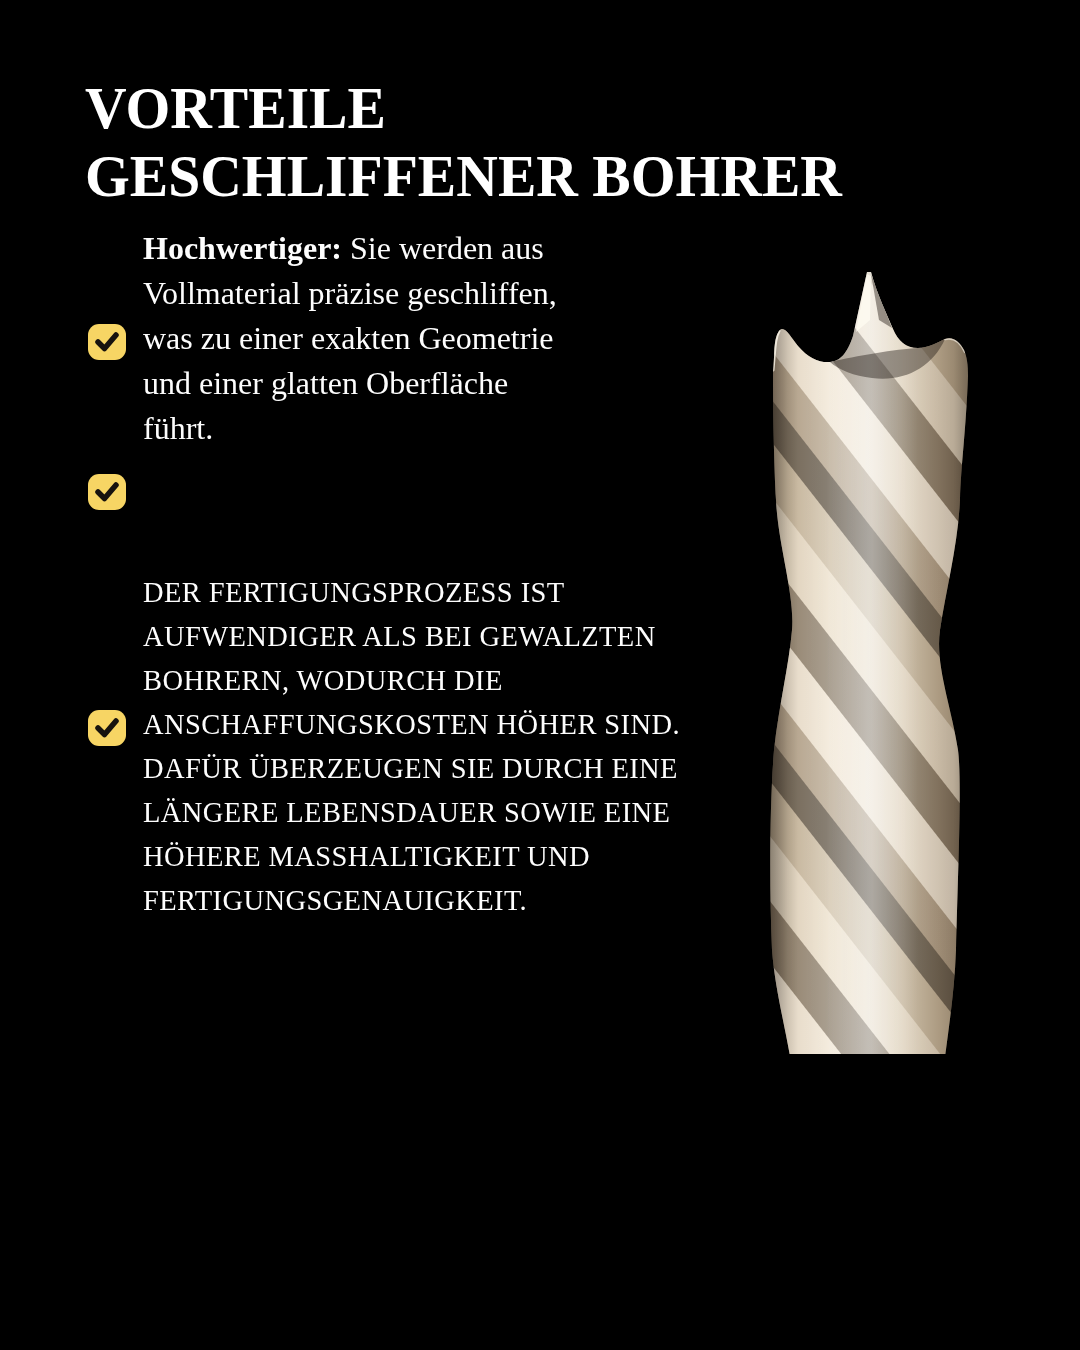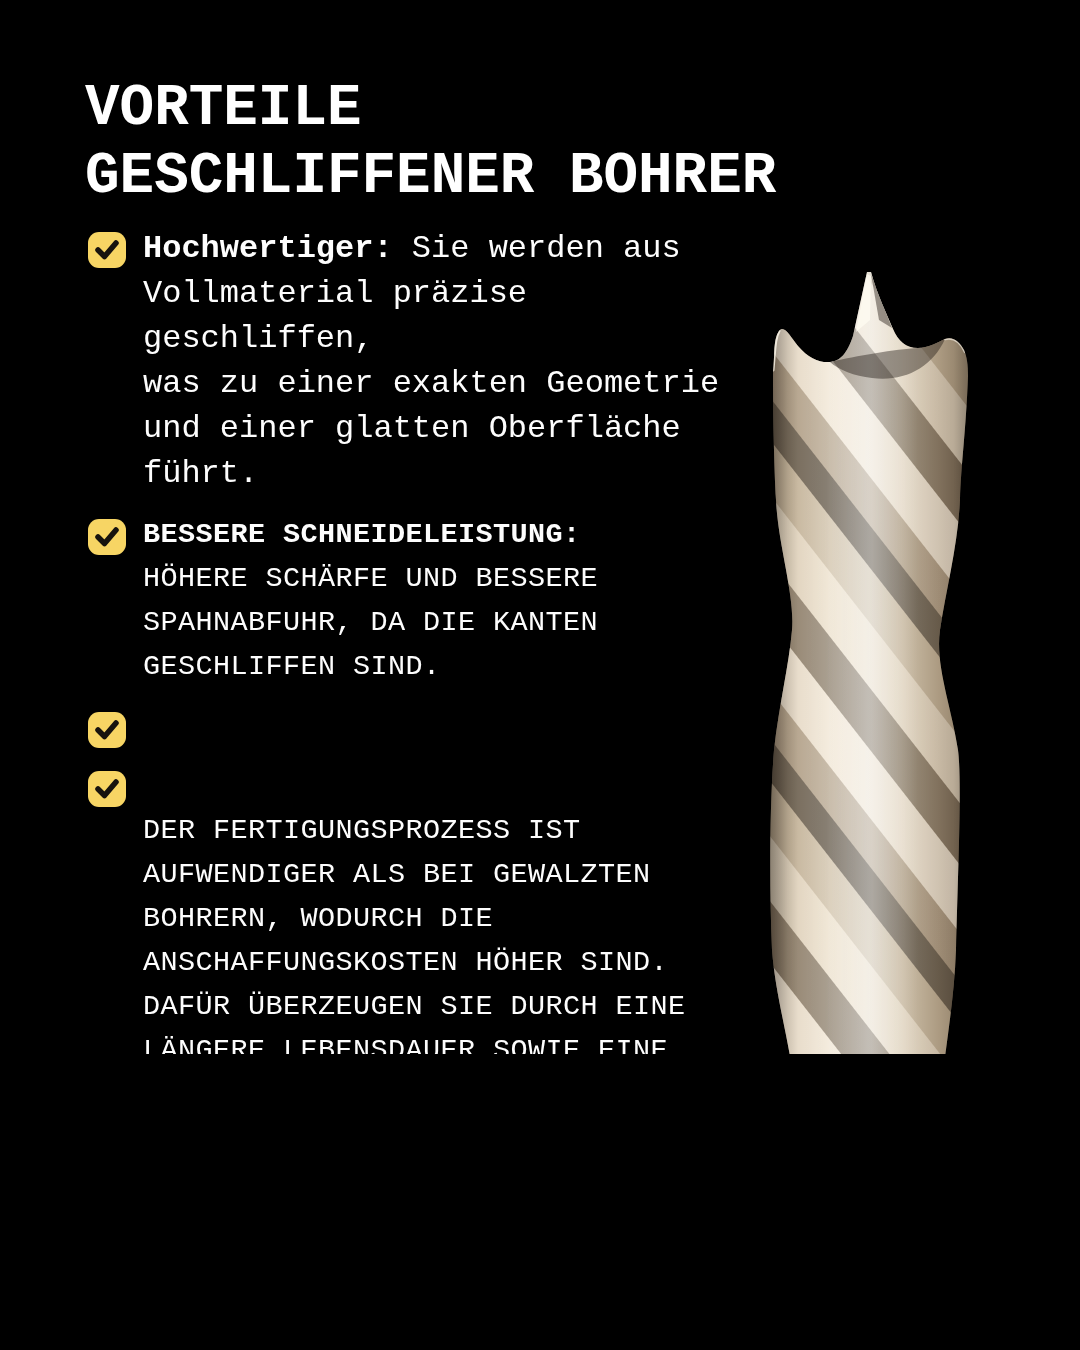--- a/index.html
+++ b/index.html
@@ -1,40 +1,40 @@
 <!DOCTYPE html>
 <html><head>
 <meta charset="utf-8">
 <style>
   html,body{margin:0;padding:0;background:#000;}
   .canvas{
     position:relative;
     width:1080px;height:1054px;
     background:#000;
     overflow:hidden;
-    font-family:Liberation Mono, monospace;
+    font-family:Liberation Serif, serif;
     color:#fff;
   }
   
   .title{
     position:absolute;left:85px;top:74px;
     font-weight:900;
     font-size:60px;line-height:68px;
     letter-spacing:0px;
     color:#fff;
     transform:scaleX(0.96);
     transform-origin:left top;
     white-space:nowrap;
   }
   
   .bullets{
     position:absolute;left:88px;top:226px;width:640px;
   }
   .bullet{
-    display:flex;align-items:flex-start;gap:17px;
+    display:flex;align-items:center;gap:17px;
     margin-bottom:17px;
   }
   .check{
     flex:0 0 38px;
     width:38px;height:36px;
     margin-top:6px;
     background:var(--accent,#F7D564);
     border-radius:11px;
     display:flex;align-items:center;justify-content:center;
   }
@@ -71,31 +71,20 @@
           <polyline points="3,11 9.5,17.5 21,4" fill="none" stroke="#17130E" stroke-width="5.5" stroke-linecap="round" stroke-linejoin="round"></polyline>
         </svg>
       </span>
       <p class="btext"><strong class="lead">Hochwertiger:</strong><span class="body"> Sie werden aus
 Vollmaterial präzise geschliffen,
 was zu einer exakten Geometrie
 und einer glatten Oberfläche
 führt.</span></p>
     </div>
 
-    <div class="bullet caps">
-      <span class="check">
-        <svg width="24" height="22" viewBox="0 0 24 22" aria-hidden="true">
-          <polyline points="3,11 9.5,17.5 21,4" fill="none" stroke="#17130E" stroke-width="5.5" stroke-linecap="round" stroke-linejoin="round"></polyline>
-        </svg>
-      </span>
-      <p class="btext"><strong class="lead">BESSERE SCHNEIDELEISTUNG:</strong><span class="body">
-HÖHERE SCHÄRFE UND BESSERE
-SPAHNABFUHR, DA DIE KANTEN
-GESCHLIFFEN SIND.</span></p>
-    </div>
 
     <div class="bullet caps">
       <span class="check">
         <svg width="24" height="22" viewBox="0 0 24 22" aria-hidden="true">
           <polyline points="3,11 9.5,17.5 21,4" fill="none" stroke="#17130E" stroke-width="5.5" stroke-linecap="round" stroke-linejoin="round"></polyline>
         </svg>
       </span>
     </div>
 
     <div class="bullet caps">

